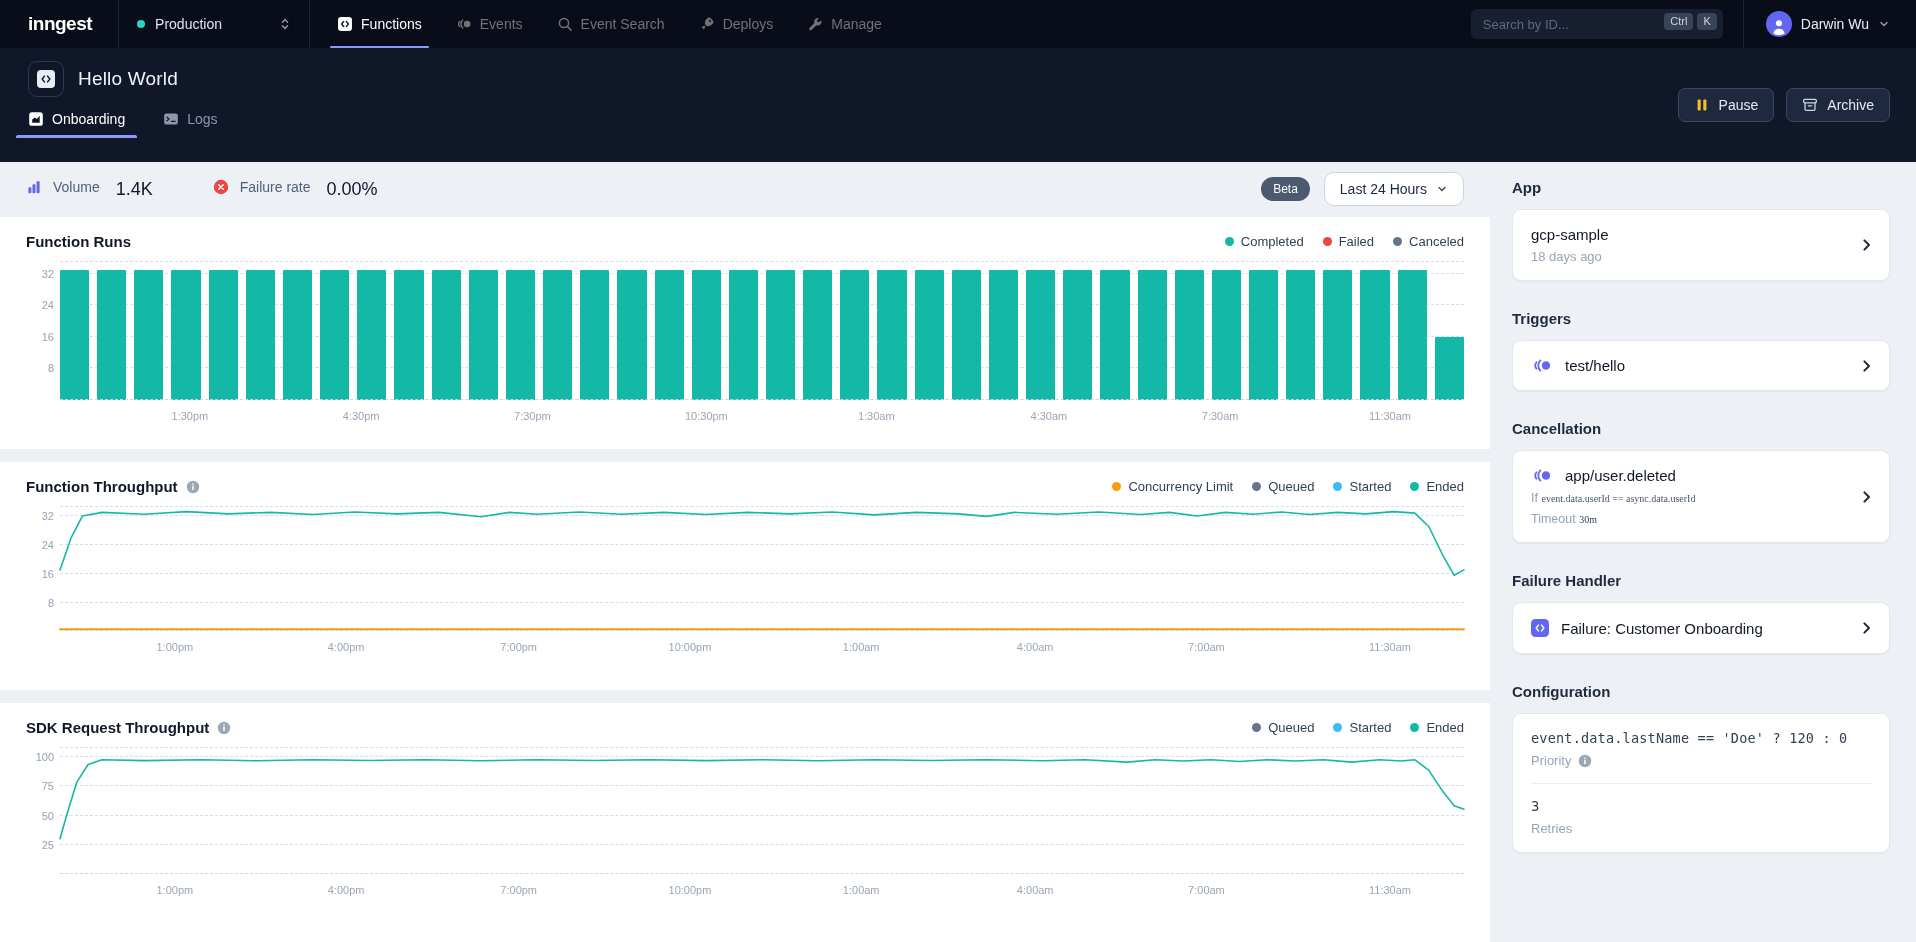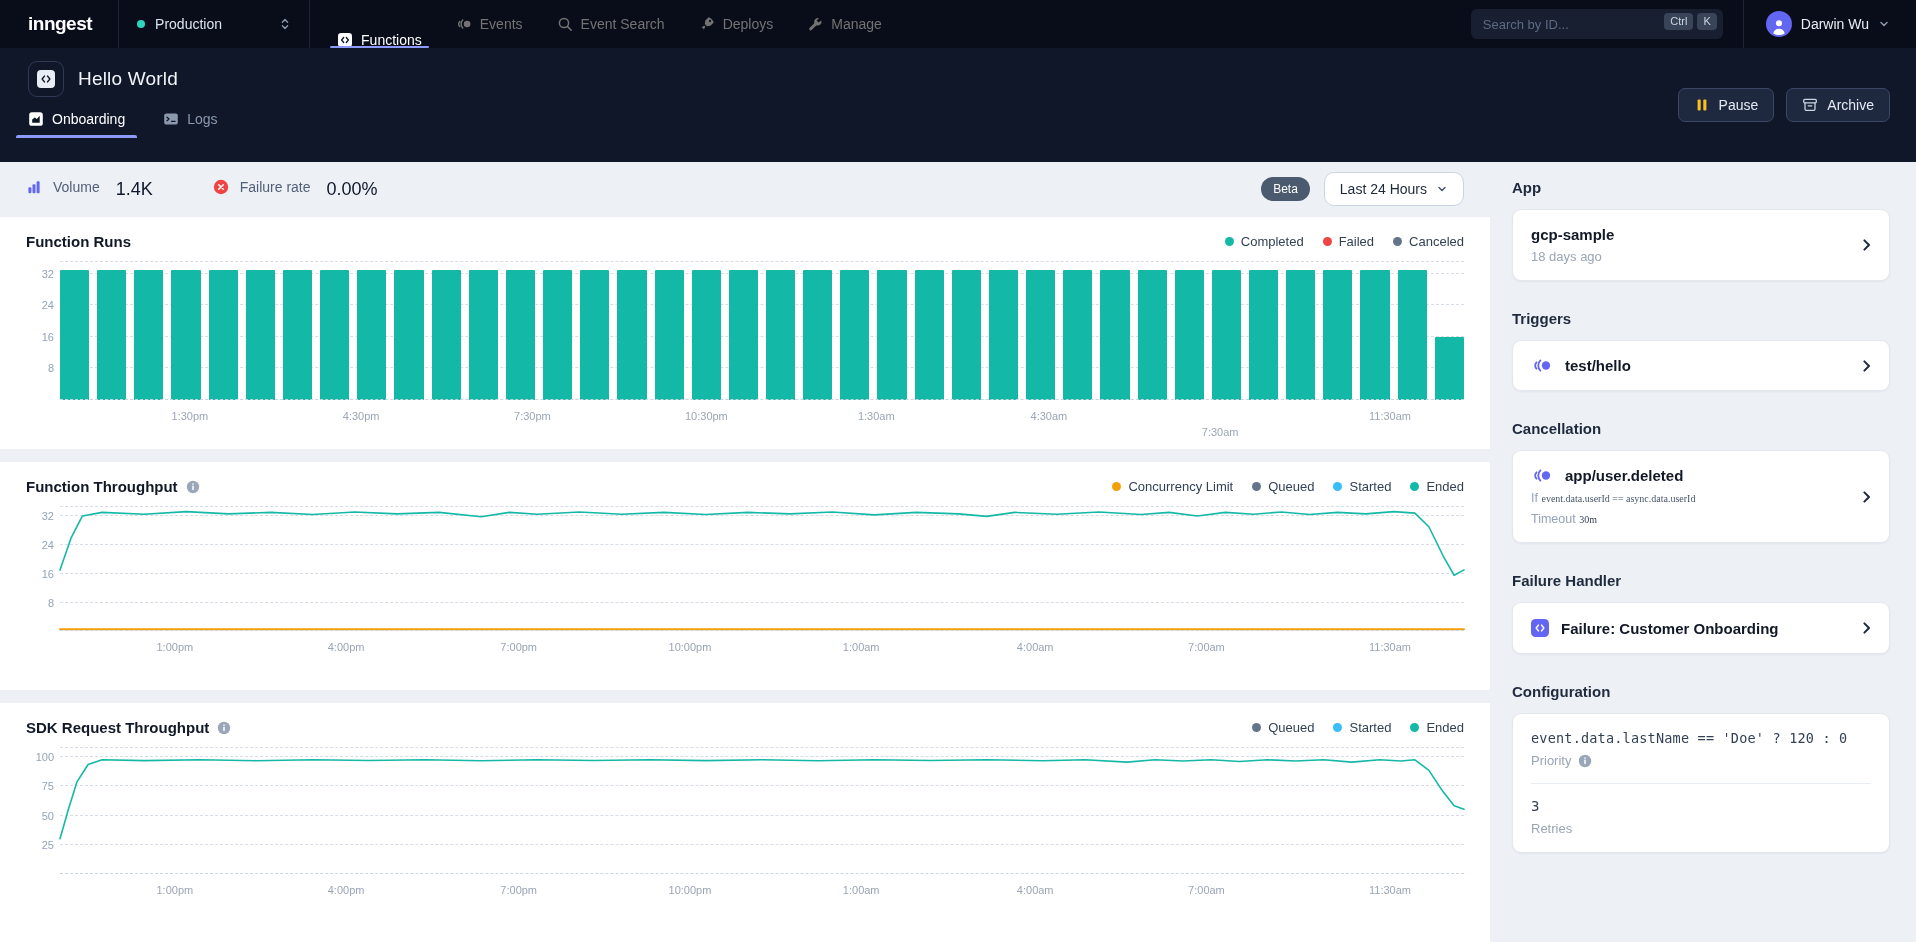--- a/index.html
+++ b/index.html
@@ -12,21 +12,21 @@
 
   
   .navbar { height:48px; background:#090d19; display:flex; align-items:center; padding:0 26px 0 28px; }
   .logo { color:#fff; font-weight:bold; font-size:19px; letter-spacing:-0.5px; margin-right:26px; }
   .vdiv { width:1px; height:48px; background:#1c2538; }
   .env { display:flex; align-items:center; height:64px; padding:0 18px; width:190px; color:#dbe3ee; font-size:14px; cursor:pointer; }
   .envdot { width:8px; height:8px; border-radius:50%; background:#2dd4bf; margin-right:10px; }
   .env .updown { margin-left:auto; color:#8b98ad; width:12px; height:14px; }
   .nav-tabs { display:flex; height:48px; margin-left:10px; }
   .nav-tab { display:flex; align-items:center; gap:8px; padding:0 17px; font-size:14px; color:#737373; position:relative; cursor:pointer; }
-  .nav-tab.active { color:#ffffff;align-items:flex-end; }
+  .nav-tab.active { color:#ffffff; }
   .nav-tab.active::after { content:""; position:absolute; left:10px; right:10px; bottom:0; height:2px; background:#8e9af9; border-radius:2px; }
   .spacer { flex:1; }
   .searchbox { position:relative; margin-right:20px; }
   .searchbox input { width:252px; height:30px; background:#171f31; border:none; border-radius:6px; color:#a7b2c3; font-size:13px; padding:0 76px 0 12px; outline:none; font-family:"Liberation Sans", sans-serif; }
   .searchbox input::placeholder { color:#5d6a80; }
   .kbds { position:absolute; right:6px; top:4px; display:flex; gap:4px; }
   .kbds kbd { background:#3a4459; color:#cbd5e1; font-family:"Liberation Sans", sans-serif; font-size:11px; border-radius:4px; padding:3px 6px; line-height:1; }
   .user { display:flex; align-items:center; gap:9px; padding-left:22px; color:#e8edf5; font-size:14px; cursor:pointer; }
   .avatar { width:26px; height:26px; border-radius:50%; background:#6366f1; display:inline-flex; align-items:center; justify-content:center; overflow:hidden; }
   .avatar .ic { width:18px; height:18px; margin-top:3px; }
@@ -83,21 +83,21 @@
   .bar { flex:1; border-radius:1px 1px 0 0; }
   svg.lines { position:absolute; left:0; right:0; top:0; bottom:0; width:100%; height:100%; z-index:2; overflow:visible; }
   .xlabels { position:relative; height:30px; margin-left:34px; }
   .xlabels span { position:absolute; top:10px; transform:translateX(-50%); font-size:11px; color:#9aa5b5; white-space:nowrap; }
 
   
   .rail-section { margin-bottom:29px; }
   .rail-heading { font-size:15px; font-weight:700; color:#1f2a3d; margin-bottom:13px; }
   .card { background:#fff; border:1px solid #e3e8ef; border-radius:9px; padding:16px 40px 16px 18px; box-shadow:0 1px 2px rgba(15,23,42,.05); position:relative; }
   .card .chev { position:absolute; right:15px; top:50%; transform:translateY(-50%); width:15px; height:15px; color:#1e293b; }
-  .card-title { font-size:15px; font-weight:700; color:#111827; }
+  .card-title { font-size:15px; font-weight:400; color:#111827; }
   .card-sub { font-size:13px; color:#9aa5b5; margin-top:6px; }
   .icon-row { display:flex; align-items:center; gap:12px; }
   .sig { color:#6366f1; width:22px; height:15px; }
   .meta { font-size:12.5px; color:#94a3b8; margin-top:7px; }
   .meta code, .mono { font-family:Liberation Serif, serif; color:#475569; font-size:10px;text-align:right; }
   .cfg-code { display:block; font-family:"DejaVu Sans Mono", monospace; font-size:13.5px; color:#334155; letter-spacing:0.2px; }
   .muted-row { display:flex; align-items:center; gap:7px; font-size:13px; color:#9aa5b5; margin-top:7px; }
   .card hr { border:none; border-top:1px solid #e8edf3; margin:15px 0 14px; }
   .cfg-val { font-family:"DejaVu Sans Mono", monospace; font-size:14px; color:#334155; }
 </style>
@@ -354,21 +354,21 @@
               <div class="bar" style="height: 45.7143%; background: rgb(20, 184, 166);"></div>
             </div>
           </div>
           <div class="xlabels">
             <span style="left: 7%;">1:30pm</span>
             <span style="left: 19.5%;">4:30pm</span>
             <span style="left: 32%;">7:30pm</span>
             <span style="left: 44.7%;">10:30pm</span>
             <span style="left: 57.1%;">1:30am</span>
             <span style="left: 69.7%;">4:30am</span>
-            <span style="left: 82.2%; margin-top: 16px;">7:30am</span>
+            <span style="left: 82.2%;">7:30am</span>
             <span style="left: 94.6%;">11:30am</span>
           </div>
         </div>
     </section>
 
     <section class="chart-section c2">
       <div class="chead">
         <div class="ctitle-wrap">
           <h2 class="ctitle">Function Throughput</h2>
         <span class="ic ic14">

